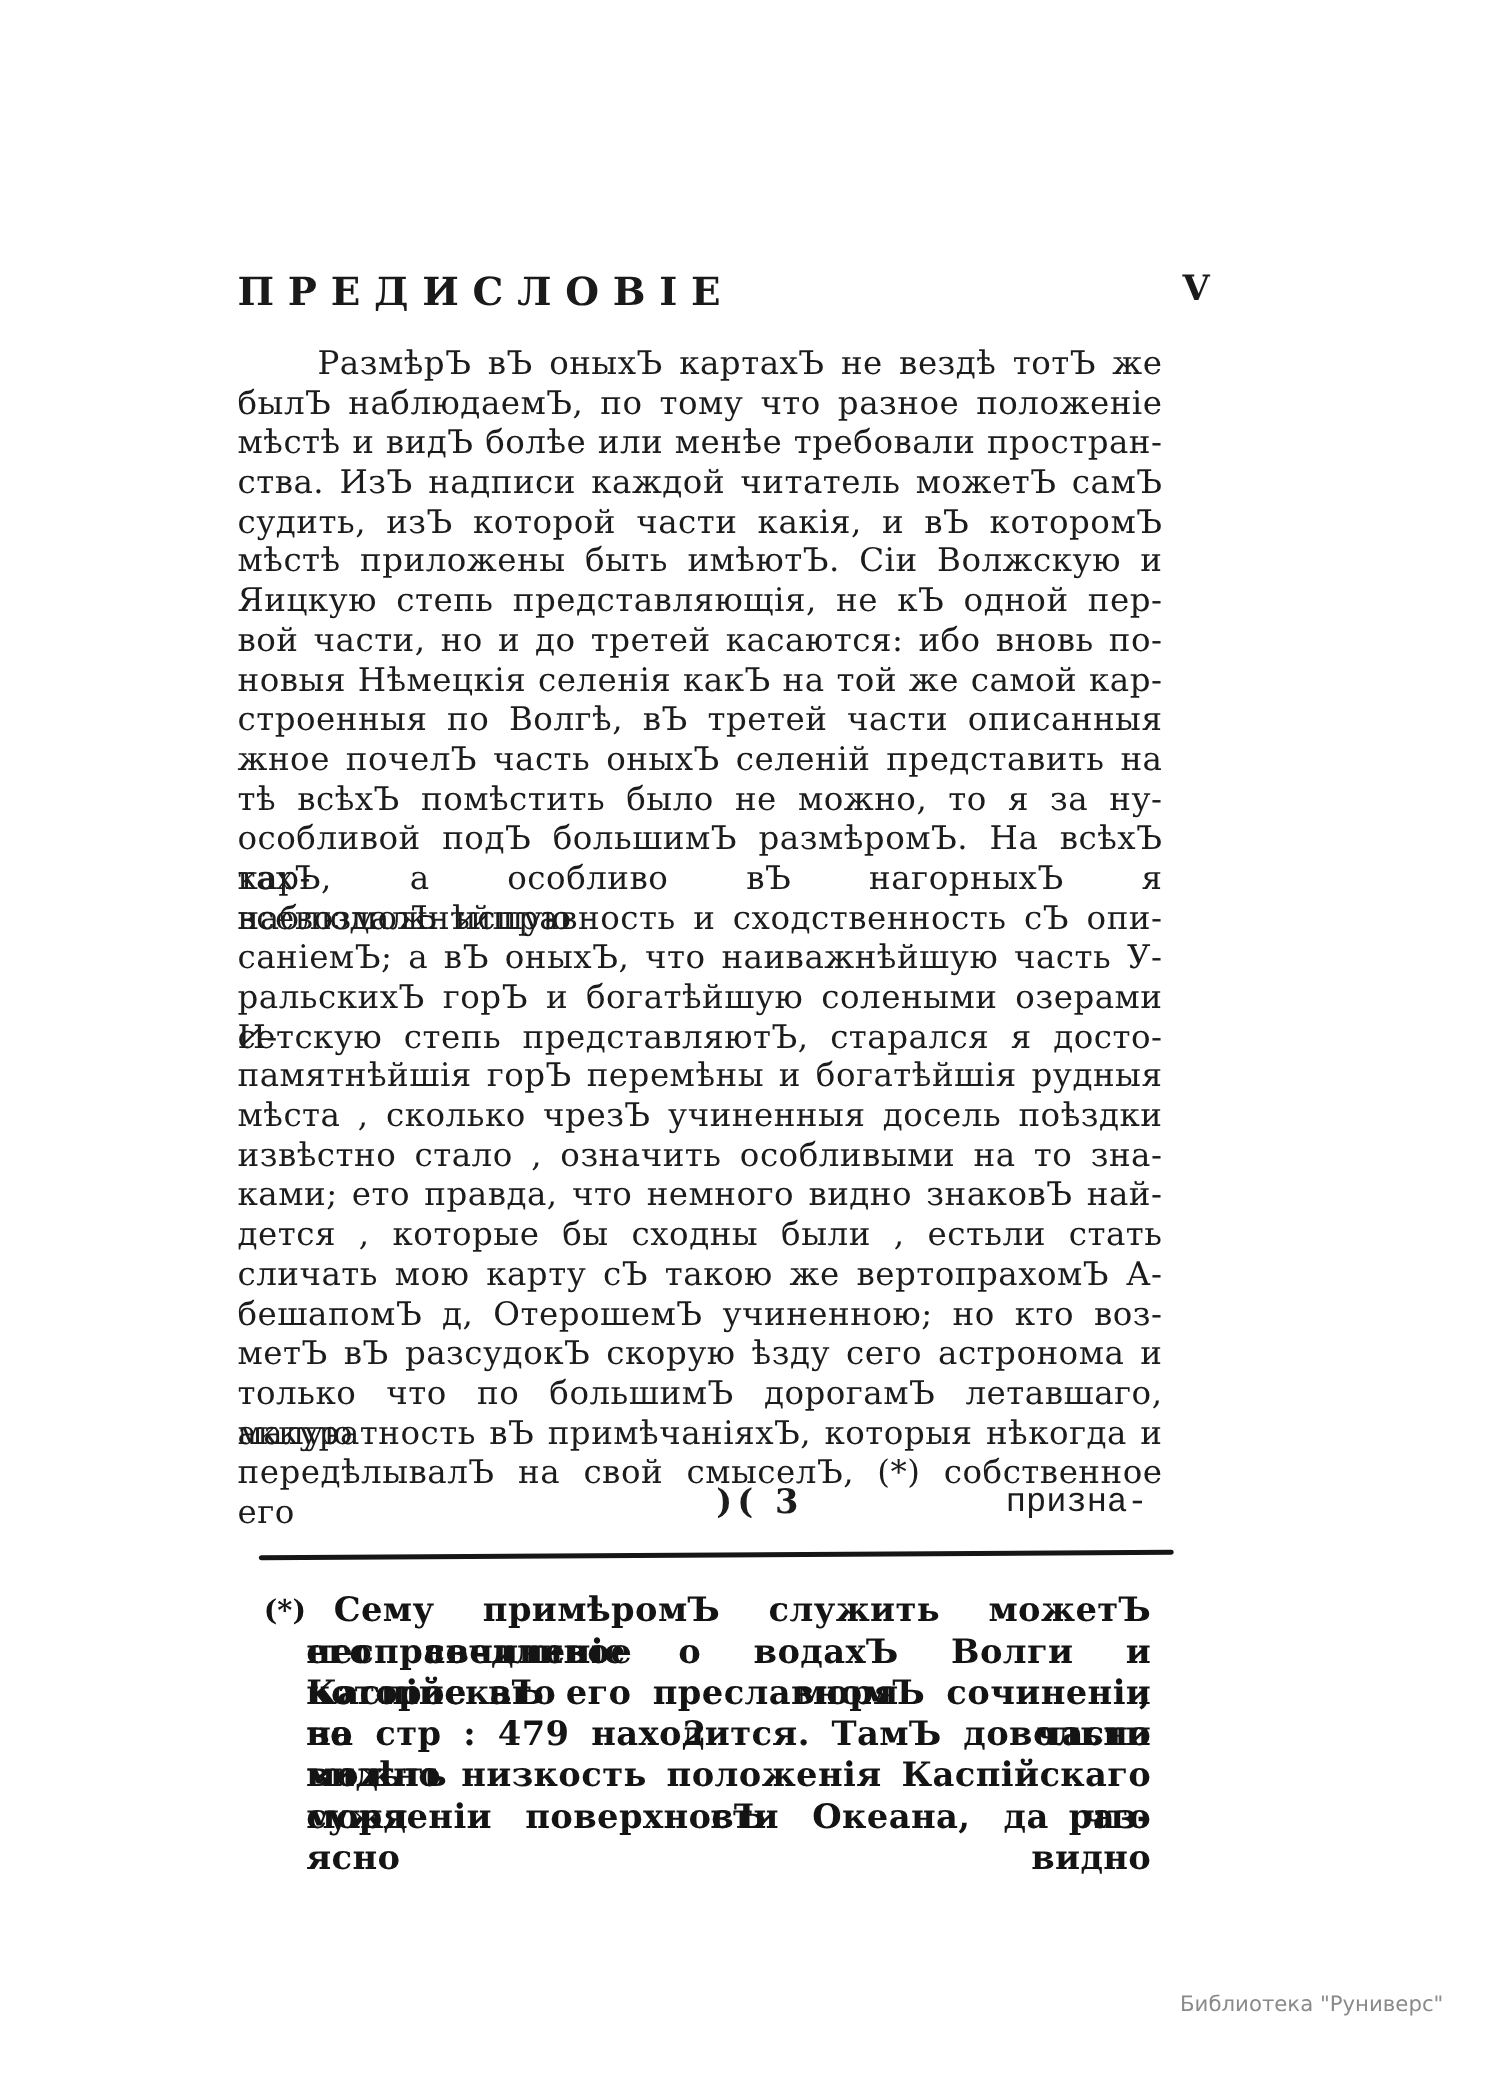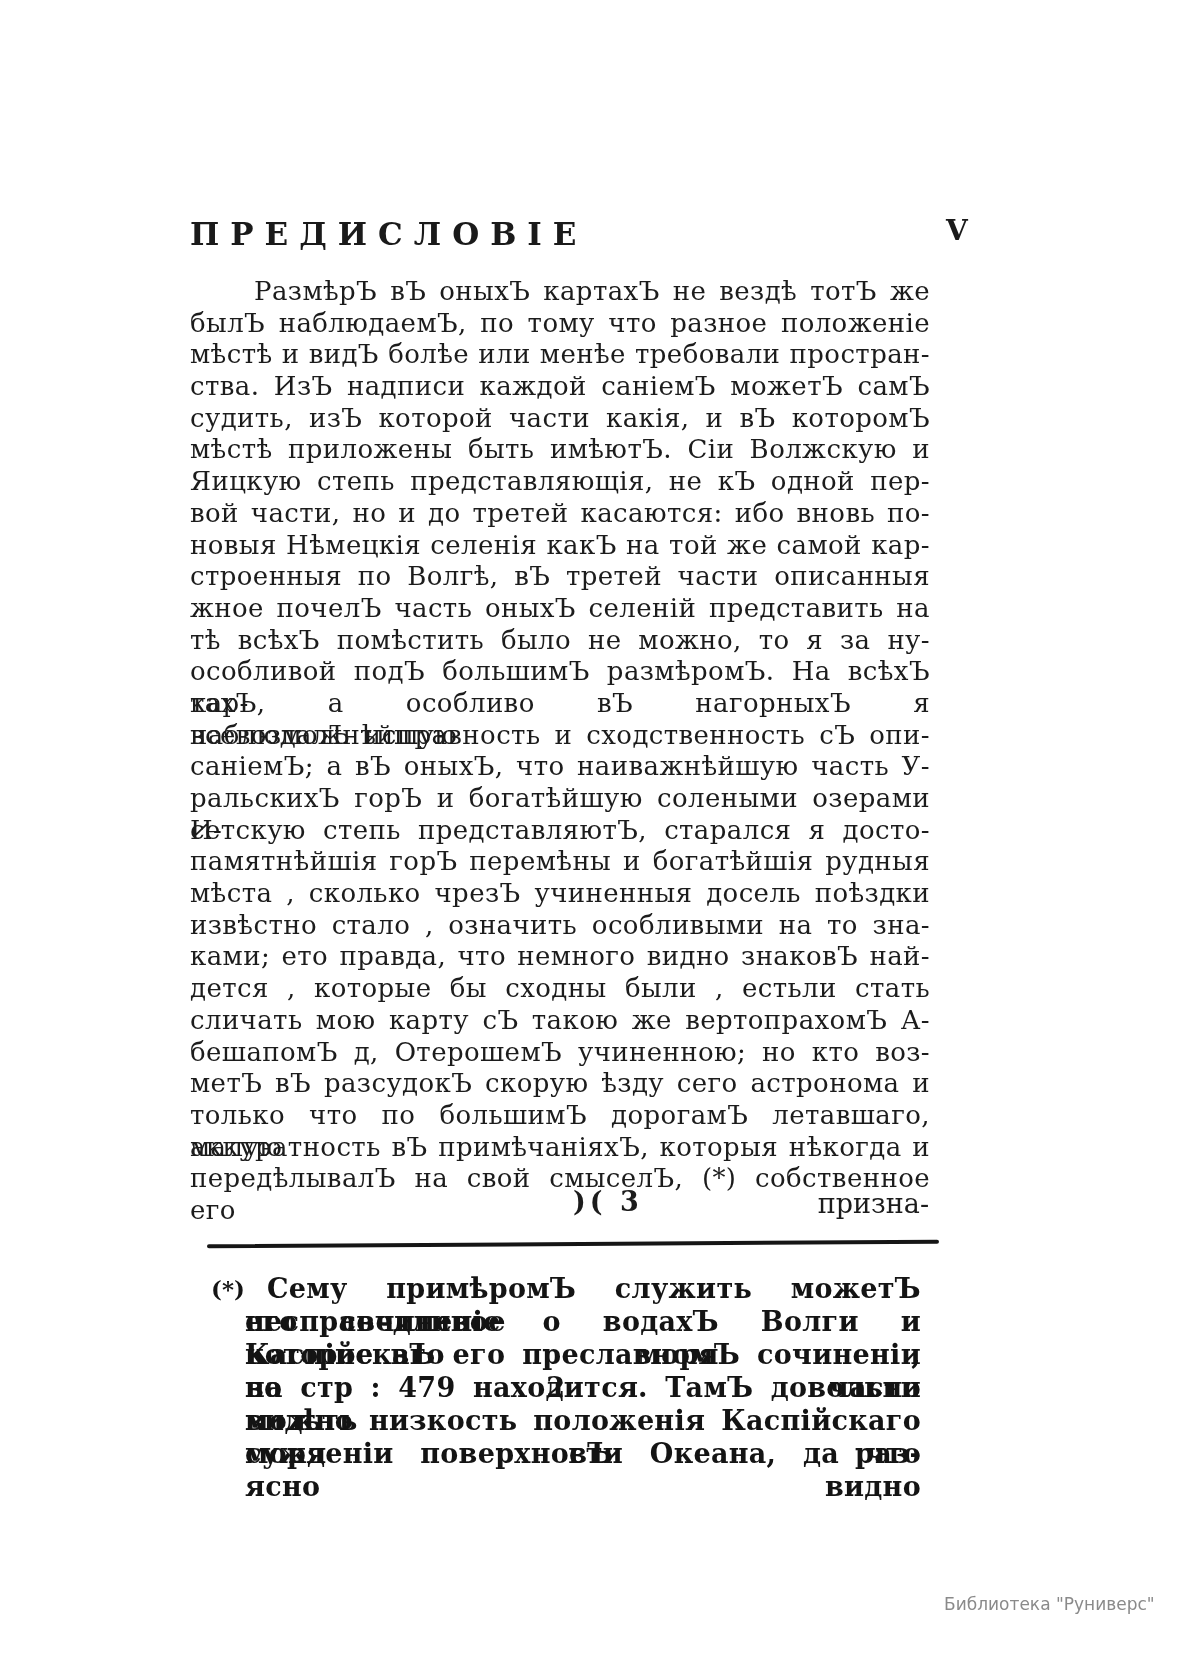--- a/index.html
+++ b/index.html
@@ -64,22 +64,23 @@
   }
   .signature-mark {
     position: absolute;
     left: 383px;
     top: 0;
     font-weight: bold;
     letter-spacing: 4px;
   }
   .catchword {
     position: absolute;
-    right: 1px;
+    right: 12px;
     top: 2px;
+    font-family: Liberation Mono, monospace;
   }
   .divider-rule {
     position: absolute;
     left: 207px;
     top: 1242px;
     width: 732px;
     height: 4px;
     background: #161616;
     transform: rotate(-0.35deg);
     border-radius: 2px;
@@ -128,21 +129,21 @@
 
 <div class="page">
 
   <div class="page-title">ПРЕДИСЛОВІЕ</div>
   <div class="page-number">V</div>
 
   <div class="body-text">
     <div class="line indent">РазмѣрЪ вЪ оныхЪ картахЪ не вездѣ тотЪ же</div>
     <div class="line">былЪ наблюдаемЪ, по тому что разное положеніе</div>
     <div class="line">мѣстѣ и видЪ болѣе или менѣе требовали простран-</div>
-    <div class="line">ства. ИзЪ надписи каждой саніемЪ можетЪ самЪ</div>
+    <div class="line">ства. ИзЪ надписи каждой читатель можетЪ самЪ</div>
     <div class="line">судить, изЪ которой части какія, и вЪ которомЪ</div>
     <div class="line">мѣстѣ приложены быть имѣютЪ. Сіи Волжскую и</div>
     <div class="line">Яицкую степь представляющія, не кЪ одной пер-</div>
     <div class="line">вой части, но и до третей касаются: ибо вновь по-</div>
     <div class="line">новыя Нѣмецкія селенія какЪ на той же самой кар-</div>
     <div class="line">строенныя по Волгѣ, вЪ третей части описанныя</div>
     <div class="line">жное почелЪ часть оныхЪ селеній представить на</div>
     <div class="line">тѣ всѣхЪ помѣстить было не можно, то я за ну-</div>
     <div class="line">особливой подЪ большимЪ размѣромЪ. На всѣхЪ кар-</div>
     <div class="line">тахЪ, а особливо вЪ нагорныхЪ я всевозможнѣйшую</div>

